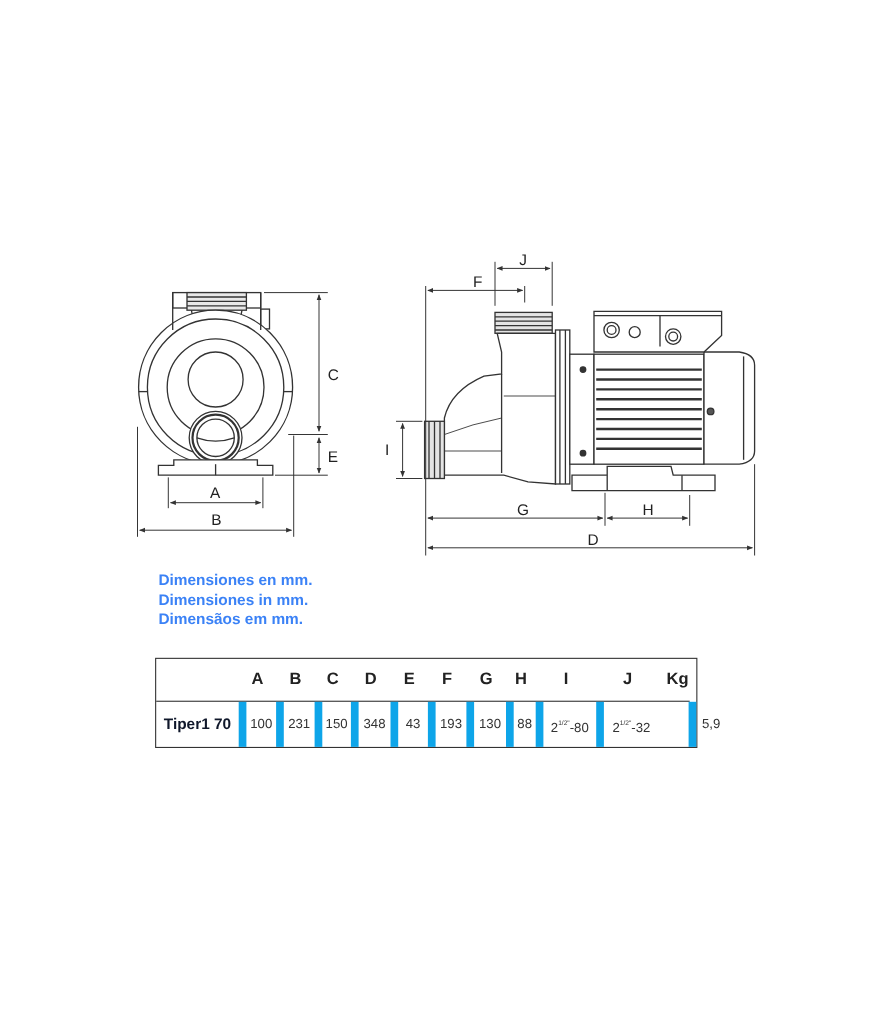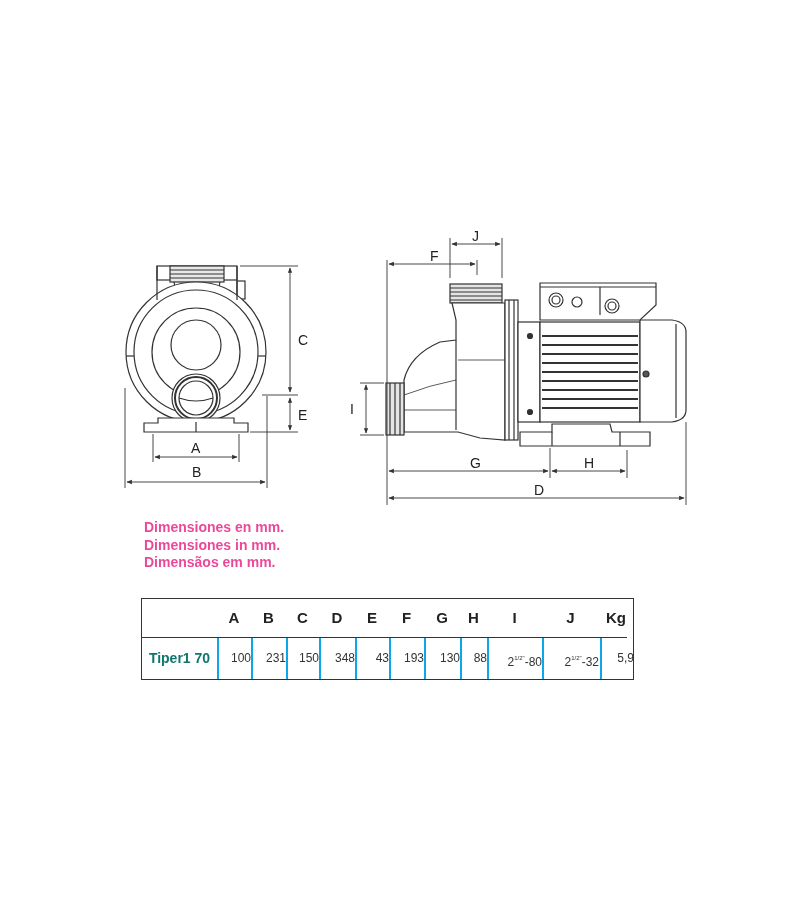--- a/index.html
+++ b/index.html
@@ -1,30 +1,30 @@
 <!DOCTYPE html>
 <html><head>
 <meta charset="utf-8">
 <style>
   html, body { margin: 0; padding: 0; background: #ffffff; }
   body { width: 800px; height: 920px; position: relative; overflow: hidden;
          font-family: "Liberation Sans", sans-serif; color: #1a1a1a; }
   .drawing { position: absolute; left: 0; top: 0; }
   .caption { position: absolute; left: 144px; top: 519px; font-family: "Liberation Sans", sans-serif;
-             font-weight: bold; font-size: 14px; line-height: 17.5px; color: #ec4899; }
+             font-weight: bold; font-size: 14px; line-height: 17.5px; color: #3b82f6; }
   .caption div { white-space: nowrap; }
   .spec-table { position: absolute; left: 141px; top: 598px; width: 493px; height: 82px;
                 border: 1.5px solid #333; box-sizing: border-box; }
   .spec-table .hdr { position: absolute; top: 0; height: 38px; line-height: 38px;
                      font-weight: bold; font-size: 15px; text-align: center; color: #222; }
   .spec-table .hr { position: absolute; left: 0; right: 6px; top: 38px; border-top: 1.5px solid #333; }
   .spec-table .cell { position: absolute; top: 39px; height: 41px; line-height: 41px; font-size: 12px;
-                      text-align: right; color: #333; border-left: 2px solid #0ea5e9; box-sizing: border-box; }
+                      text-align: center; color: #333; border-left: 7px solid #0ea5e9; box-sizing: border-box; }
   .spec-table .label { position: absolute; left: 0; top: 39px; width: 75px; height: 41px; line-height: 41px;
-                       font-weight: bold; font-size: 14px; text-align: center; color: #0f766e; }
+                       font-weight: bold; font-size: 14px; text-align: center; color: #0f172a; }
   sup { font-size: 6px; vertical-align: 6px; }
   .dimlabel { font-family: "Liberation Sans", sans-serif; font-size: 14px; fill: #222; }
 </style>
 </head>
 <body>
 
 <svg class="drawing" width="800" height="520" viewBox="0 0 800 520">
   <defs>
     <marker id="arr" viewBox="0 0 10 10" refX="9" refY="5" markerWidth="6" markerHeight="6" orient="auto-start-reverse">
       <path d="M0,1 L10,5 L0,9 z" fill="#333"></path>
@@ -197,14 +197,14 @@
   <div class="cell" style="left:75px;width:34px">100</div>
   <div class="cell" style="left:109px;width:35px">231</div>
   <div class="cell" style="left:144px;width:33px">150</div>
   <div class="cell" style="left:177px;width:36px">348</div>
   <div class="cell" style="left:213px;width:34px">43</div>
   <div class="cell" style="left:247px;width:35px">193</div>
   <div class="cell" style="left:282px;width:36px">130</div>
   <div class="cell" style="left:318px;width:27px">88</div>
   <div class="cell" style="left:345px;width:55px"><span>2</span><sup>1/2"</sup><span>-80</span></div>
   <div class="cell" style="left:400px;width:57px"><span>2</span><sup>1/2"</sup><span>-32</span></div>
-  <div class="cell" style="left:458px;width:34px">5,9</div>
+  <div class="cell" style="left:484px;width:34px">5,9</div>
 </div>
 
 </body></html>

